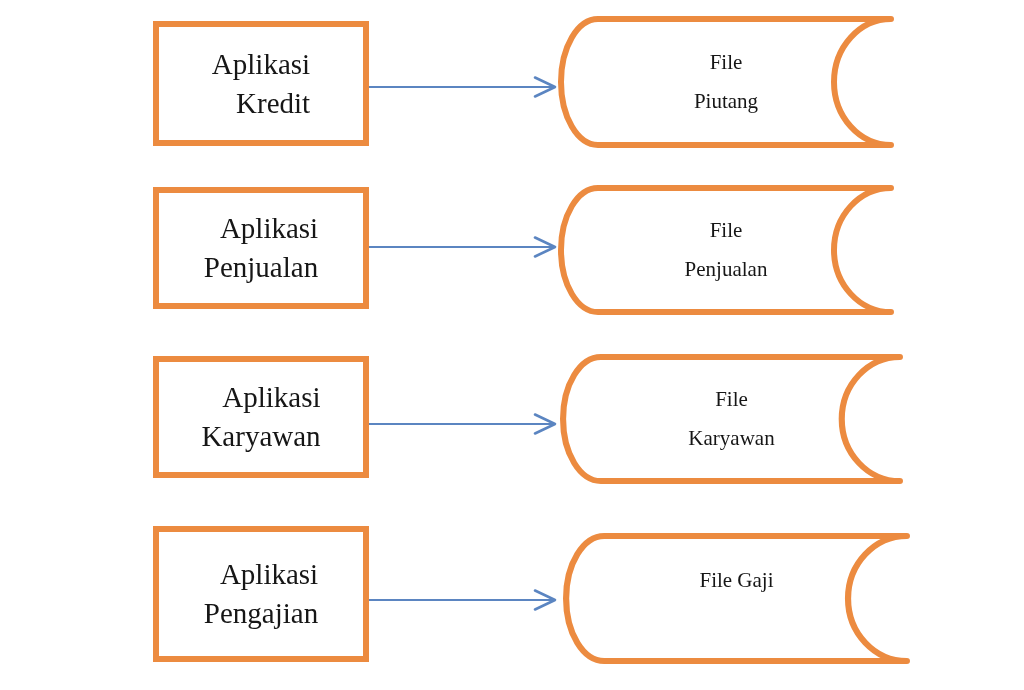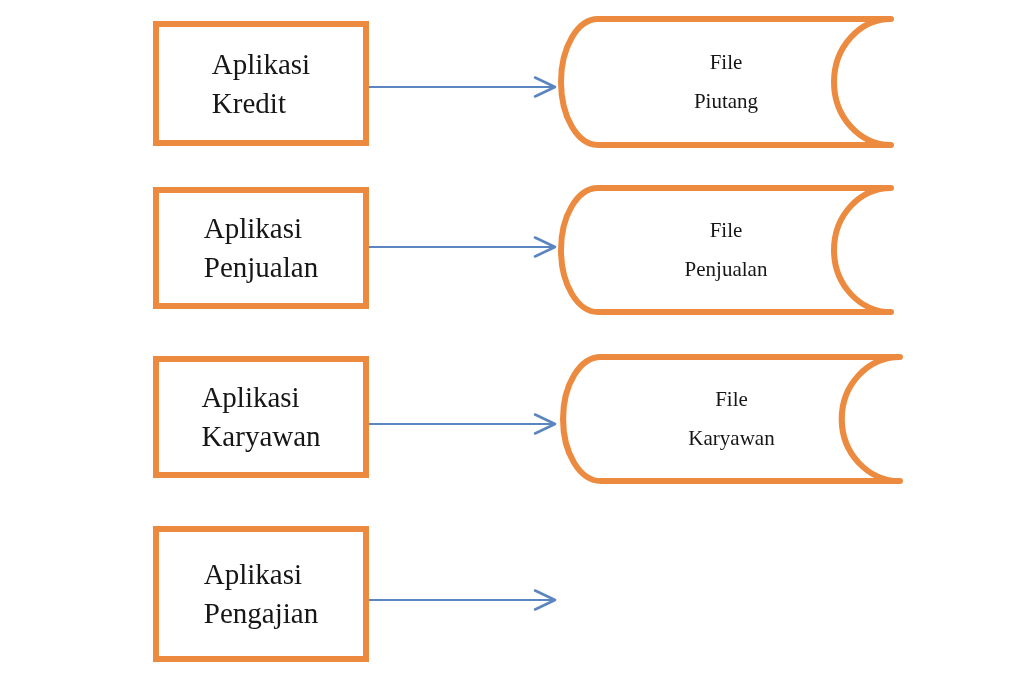--- a/index.html
+++ b/index.html
@@ -21,21 +21,21 @@
   .proc {
     position: absolute;
     left: 153px;
     width: 216px;
     box-sizing: border-box;
     border: 6px solid #ec8b40;
     background: #ffffff;
     display: flex;
     align-items: center;
     justify-content: center;
-    text-align: left;
+    text-align: right;
   }
   .proc-label {
     font-size: 29px;
     line-height: 39px;
     white-space: pre-line;
   }
   
   .file-shape {
     position: absolute;
     left: 558px;
@@ -137,14 +137,20 @@
   </div>
 
   <div class="proc r4">
     <div class="proc-label">Aplikasi
 Pengajian</div>
   </div>
   <svg class="arrow r4" viewBox="0 0 190 26" preserveAspectRatio="none">
     <line x1="0" y1="13" x2="185" y2="13" stroke="#5b85c1" stroke-width="2.2"></line>
     <polyline points="166,3.5 186,13 166,22.5" fill="none" stroke="#5b85c1" stroke-width="2.6" stroke-linecap="round" stroke-linejoin="round"></polyline>
   </svg>
+  <div class="file-shape r4">
+    <svg class="shape" viewBox="0 0 336 132" preserveAspectRatio="none">
+      <path d="M 333 3 L 40 3 A 37 63 0 0 0 40 129 L 333 129 A 57 63 0 0 1 333 3" fill="#ffffff" stroke="#ec8b40" stroke-width="6" stroke-linejoin="round" stroke-linecap="round"></path>
+    </svg>
+    <div class="file-label">File Gaji</div>
+  </div>
 
 </div>
 
 </body></html>

